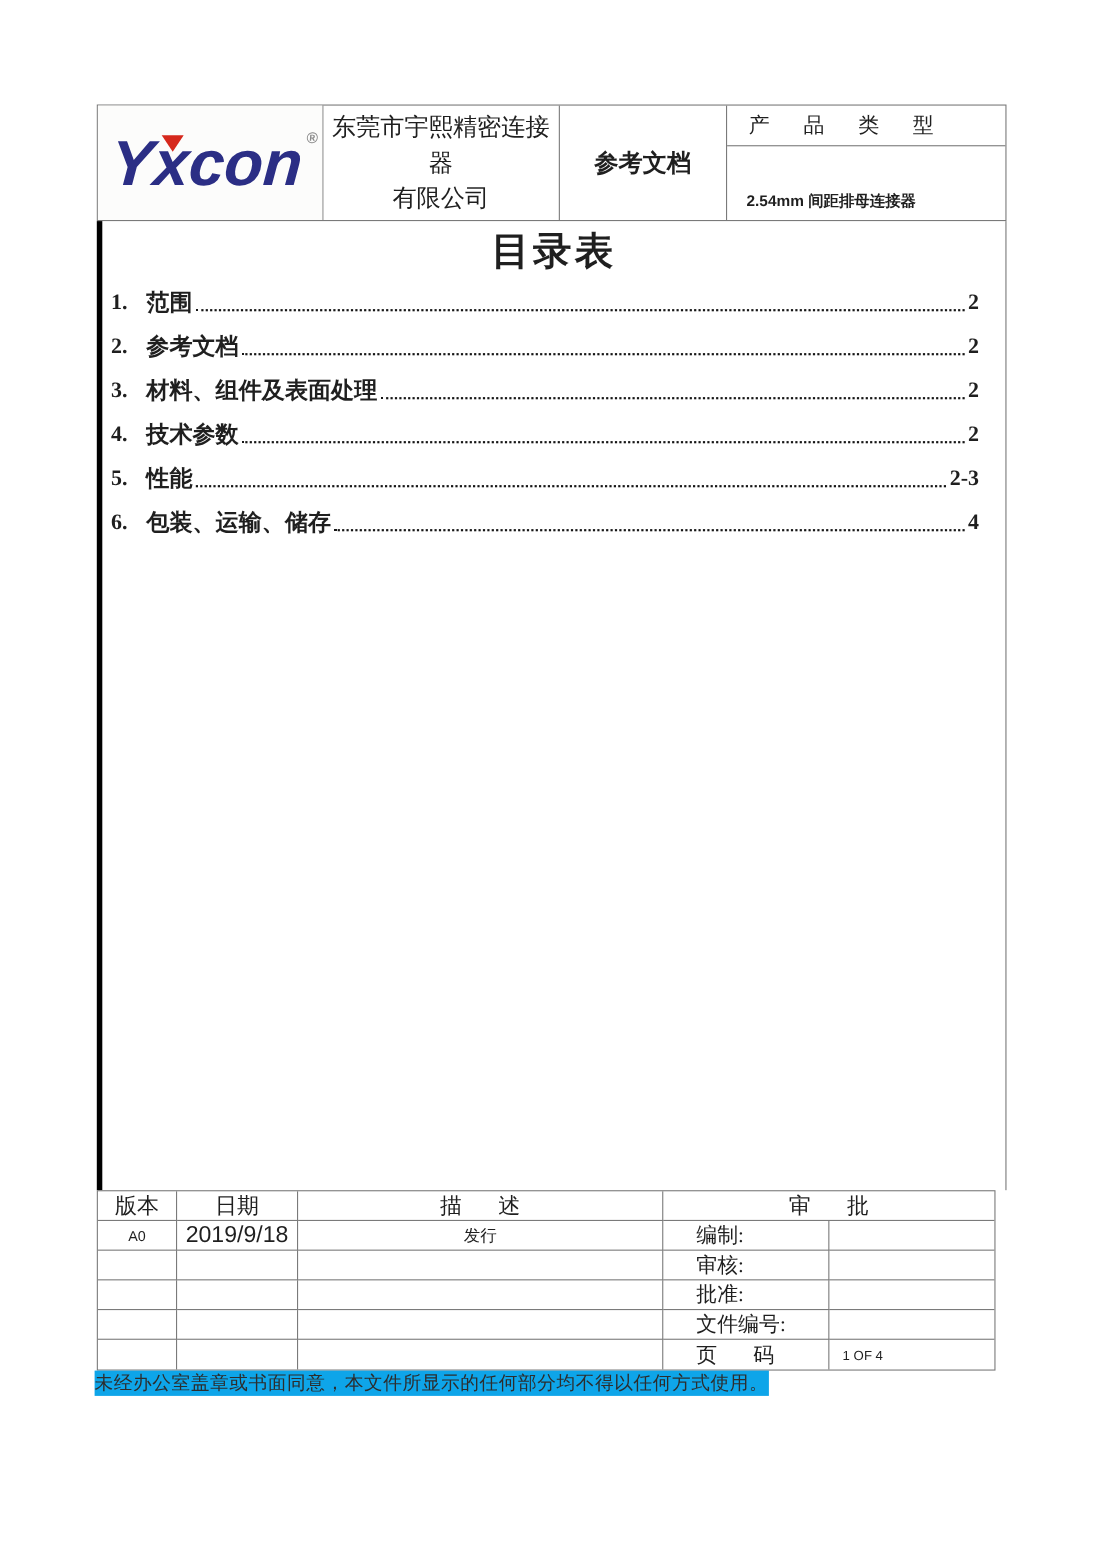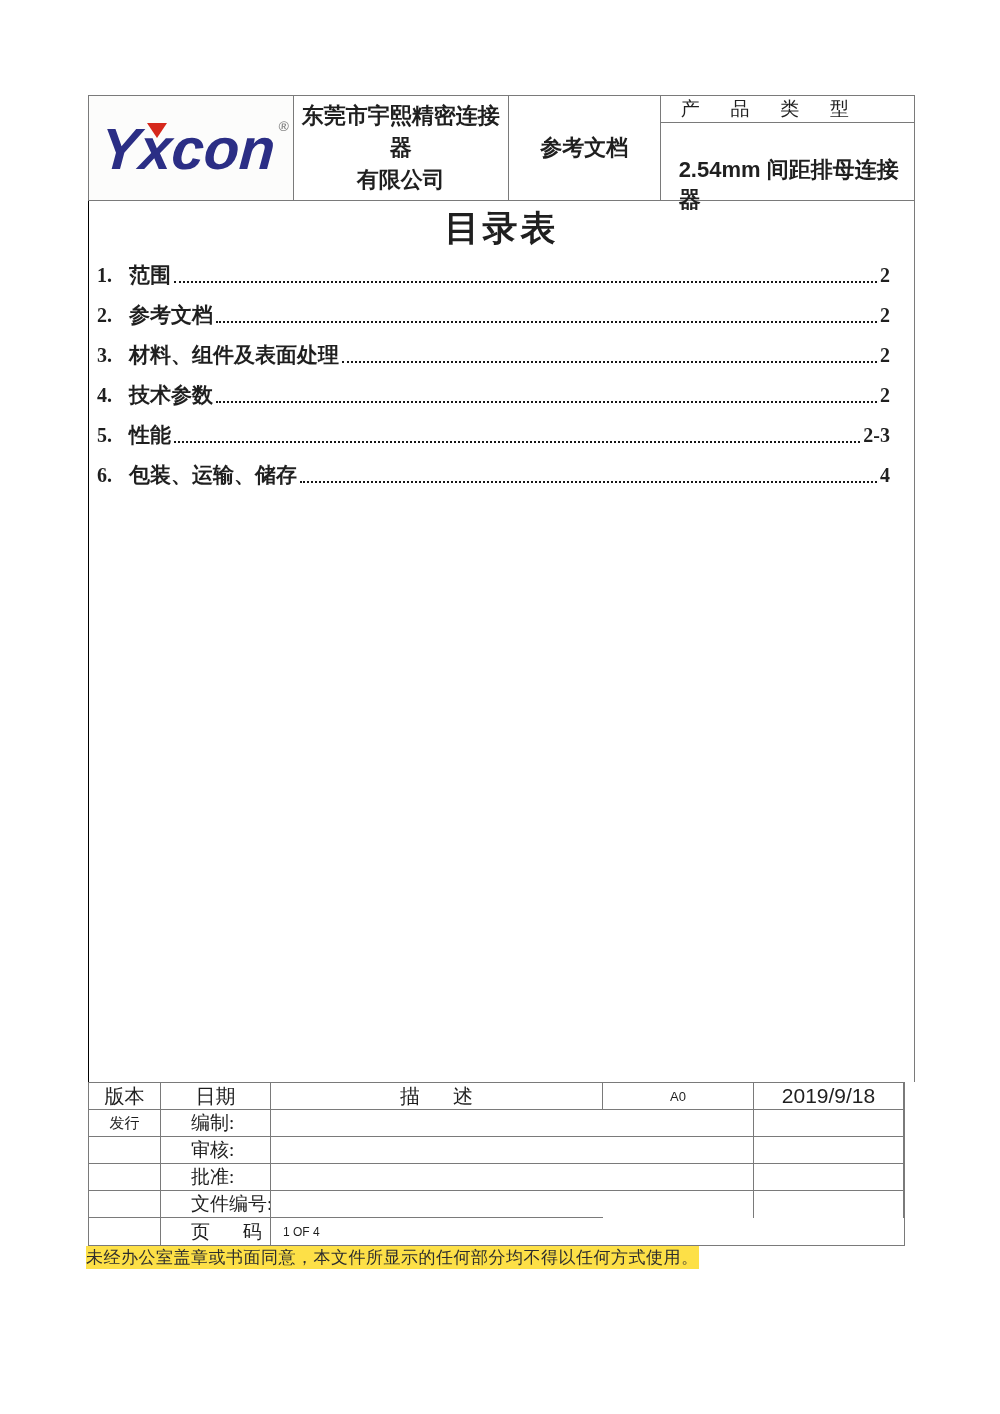--- a/index.html
+++ b/index.html
@@ -15,31 +15,31 @@
   
   .hdr-table {
     position:absolute; left:88px; top:95px;
     width:827px; height:106px;
     border:1px solid #7a7a7a;
     display:flex;
   }
   .hdr-cell { border-left:1px solid #7a7a7a; display:flex; align-items:center; justify-content:center; }
   .hdr-cell:first-child { border-left:none; }
   .cell-logo  { width:204px; background:#fcfcfb; position:relative; }
-  .cell-company { width:216px; flex-direction:column; text-align:center; font-weight:bold; font-size:22px; line-height:1.45; }
+  .cell-company { width:216px; flex-direction:column; text-align:center; font-weight:normal; font-size:22px; line-height:1.45; }
   .cell-doctype { width:152px; font-weight:bold; font-size:22px; }
   .cell-product { width:255px; flex-direction:column; align-items:stretch; justify-content:flex-start;gap:32px; }
   .product-label {
     height:37px; border-bottom:1px solid #7a7a7a;
     display:flex; align-items:center;
     padding-left:20px; font-size:19px; letter-spacing:13px;
   }
   .product-value {
     flex:1; display:flex; align-items:center;
-    padding-left:18px; font-weight:bold; font-size:22px;
+    padding-left:18px; font-weight:bold; font-size:14px;
     font-family:"Liberation Sans", sans-serif;
   }
   
   .logo-wrap { position:relative; width:100%; height:100%; display:flex; align-items:center; padding-left:12px; }
   .logo-text {
     font-family:"Liberation Sans", sans-serif;
     font-style:italic; font-weight:bold;
     font-size:58px; color:#2b2e85; letter-spacing:0px;
     transform:skewX(-4deg);
   }
@@ -49,21 +49,21 @@
     width:0; height:0;
     border-left:10px solid transparent;
     border-right:10px solid transparent;
     border-top:15px solid #d6281c;
     z-index:2;
   }
   
   .content-box {
     position:absolute; left:88px; top:201px;
     width:827px; height:881px;
-    border-left:1px solid #000000; border-right:1px solid #7a7a7a;
+    border-left:5px solid #000000; border-right:1px solid #7a7a7a;
   }
   .toc-title {
     height:50px; display:flex; align-items:center; justify-content:center;
     font-size:35px; font-weight:bold; letter-spacing:3px; padding-top:4px;
   }
   .toc-list { padding:4px 24px 0 8px; }
   .toc-item { display:flex; align-items:center; height:40px; font-weight:bold; font-size:21px; }
   .toc-num { width:32px; text-align:left; font-size:20px; }
   .toc-label { white-space:nowrap; }
   .toc-dots { flex:1; height:16px; border-bottom:2.5px dotted #161616; margin:0 3px; }
@@ -91,21 +91,21 @@
   .rt-label { justify-content:flex-start; padding-left:30px; }
   .rt-value { justify-content:flex-start; padding-left:12px; font-family:Liberation Sans, sans-serif; font-size:12px; }
   .sans { font-family:"Liberation Sans", sans-serif; }
   .rt-version { font-size:13px; }
   .rt-date { font-size:21px; }
   .rt-desc { font-size:15px; }
   
   .footer-note {
     position:absolute; left:86px; top:1246px;
     font-size:17px; color:#2d2d2d; letter-spacing:0.5px;
-    background:#fde047;
+    background:#0ea5e9;
   }
 </style>
 </head>
 <body>
 
 <div class="page">
 
   <div class="hdr-table">
     <div class="hdr-cell cell-logo">
       <div class="logo-wrap">
@@ -173,20 +173,21 @@
       </div>
 
     </div>
   </div>
 
   <div class="rev-table">
 
     <div class="rt-cell rt-head">版本</div>
     <div class="rt-cell rt-head">日期</div>
     <div class="rt-cell rt-head sp">描 述</div>
+    <div class="rt-cell rt-head rt-span2 nr sp">审 批</div>
 
     <div class="rt-cell rt-version sans">A0</div>
     <div class="rt-cell rt-date sans">2019/9/18</div>
     <div class="rt-cell rt-desc">发行</div>
     <div class="rt-cell rt-label">编制:</div>
     <div class="rt-cell rt-value nr"></div>
 
     <div class="rt-cell"></div>
     <div class="rt-cell"></div>
     <div class="rt-cell"></div>

